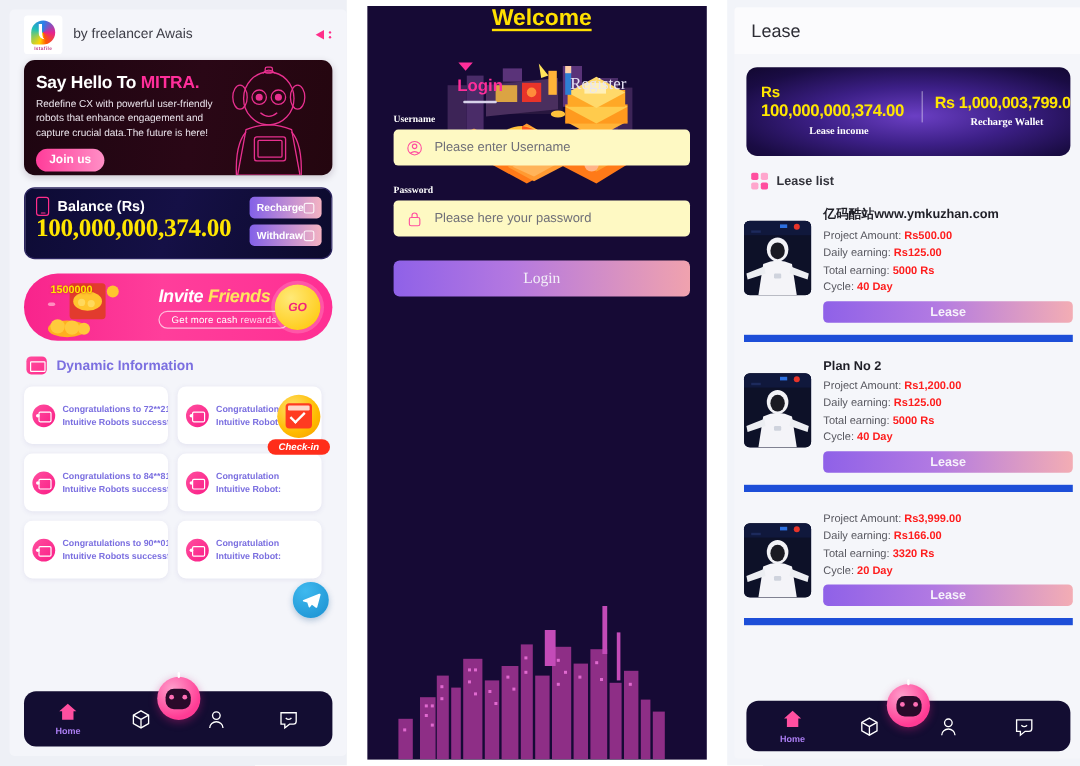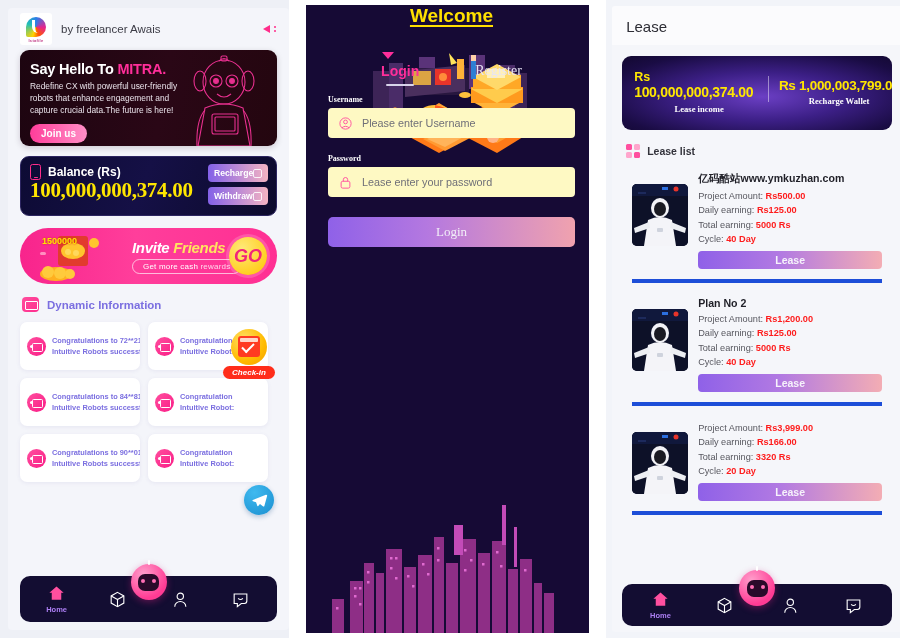--- a/index.html
+++ b/index.html
@@ -86,21 +86,21 @@
   .inv-title { position:absolute; left:112px; top:11px; font-size:15px; font-weight:bold; color:#fff; font-style:italic; letter-spacing:-.3px;}
   .inv-title .y { color:#ffe45e; }
   .inv-sub {
     position:absolute; left:112px; top:31px; padding:2px 10px; border:1px solid rgba(255,255,255,.65);
     border-radius:9px; font-size:8px; color:#fff; letter-spacing:.2px;
   }
   .inv-sub .hl { color:#ffd6ea; }
   .go {
     position:absolute; right:10px; top:9px; width:38px; height:38px; border-radius:50%;
     background: radial-gradient(circle at 35% 30%, #ffe978, #ffc400);
-    color:#f2247a; font-weight:bold; font-size:18px; display:flex; align-items:center; justify-content:center;
+    color:#f2247a; font-weight:bold; font-size:10px; display:flex; align-items:center; justify-content:center;
     font-style:italic; box-shadow:0 0 0 3px rgba(255,255,255,.18);
   }
   .redpacket { position:absolute; left:18px; top:6px; width:86px; height:48px; }
   .rp-num { position:absolute; left:22px; top:8px; font-size:9px; font-weight:bold; color:#ffe600; z-index:4;
             text-shadow:0 0 2px #c31;}
 
   
   .dyn-head { display:flex; align-items:center; margin:13px 0 0 14px; }
   .dyn-ic { width:17px; height:15px; border-radius:4px; background:linear-gradient(135deg,#ff4d9d,#ff2e8e);
             position:relative; flex:none;}
@@ -195,21 +195,21 @@
   .lh-right { position:absolute; left:152px; top:22px; width:130px; text-align:center; }
   .lh-amt2 { font-size:13.5px; color:#ffe600; font-weight:bold; letter-spacing:-.3px; }
   .lh-cap2 { font-size:8.6px; color:#fff; font-family:"Liberation Serif", serif; font-weight:bold; margin-top:3px; }
 
   .ll-head { display:flex; align-items:center; margin:14px 0 0 14px; }
   .ll-ic { width:14px; height:14px; display:grid; grid-template-columns:1fr 1fr; grid-template-rows:1fr 1fr; gap:1.5px; flex:none;}
   .ll-ic i { background:#ff4f9f; border-radius:1.5px; display:block; }
   .ll-ic i:nth-child(2), .ll-ic i:nth-child(3) { background:#ffa6cd; }
   .ll-label { font-size:10.5px; color:#32323a; font-weight:bold; margin-left:7px; }
 
-  .plan { margin:12px 20px 0; padding-bottom:10px; border-bottom:4px solid #1d4ed8; display:flex; }
+  .plan { margin:12px 8px 0; padding-bottom:10px; border-bottom:6px solid #1d4ed8; display:flex; }
   .plan:last-child { border-bottom:none; }
   .plan-img {
     width:56px; height:62px; border-radius:5px; flex:none; margin-top:14px; overflow:hidden;
     background:linear-gradient(160deg,#0f1430 0%, #1b2350 45%, #0a0d24 100%); position:relative;
   }
   .plan-body { margin-left:10px; flex:1; min-width:0; }
   .plan-name { font-size:10.6px; color:#1f1f27; font-weight:bold; margin-top:2px; }
   .plan-row { font-size:9.2px; color:#57575f; margin-top:4.5px; }
   .plan-row b { color:#fe1d1d; }
   .lease-btn {
@@ -445,21 +445,21 @@
         </div>
       </div>
 
       <div class="field-wrap">
         <div class="field-label">Password</div>
         <div class="field">
           <svg class="f-ic" viewBox="0 0 24 24" fill="none" stroke="#ff4f9f" stroke-width="1.5">
               <rect x="5" y="10" width="14" height="11" rx="2.5"></rect>
               <path d="M8.5 10V7.5a3.5 3.5 0 0 1 7 0V10"></path>
             </svg>
-          <span class="ph">Lease enter your password</span>
+          <span class="ph">Please here your password</span>
         </div>
       </div>
 
       <div class="login-btn">Login</div>
 
       <svg class="city" viewBox="0 0 291 170" preserveAspectRatio="none">
         <g fill="#8e2e86">
           <rect x="44" y="118" width="13" height="52"></rect>
             <rect x="58" y="100" width="10" height="70"></rect>
           <rect x="70" y="110" width="8" height="60"></rect>

